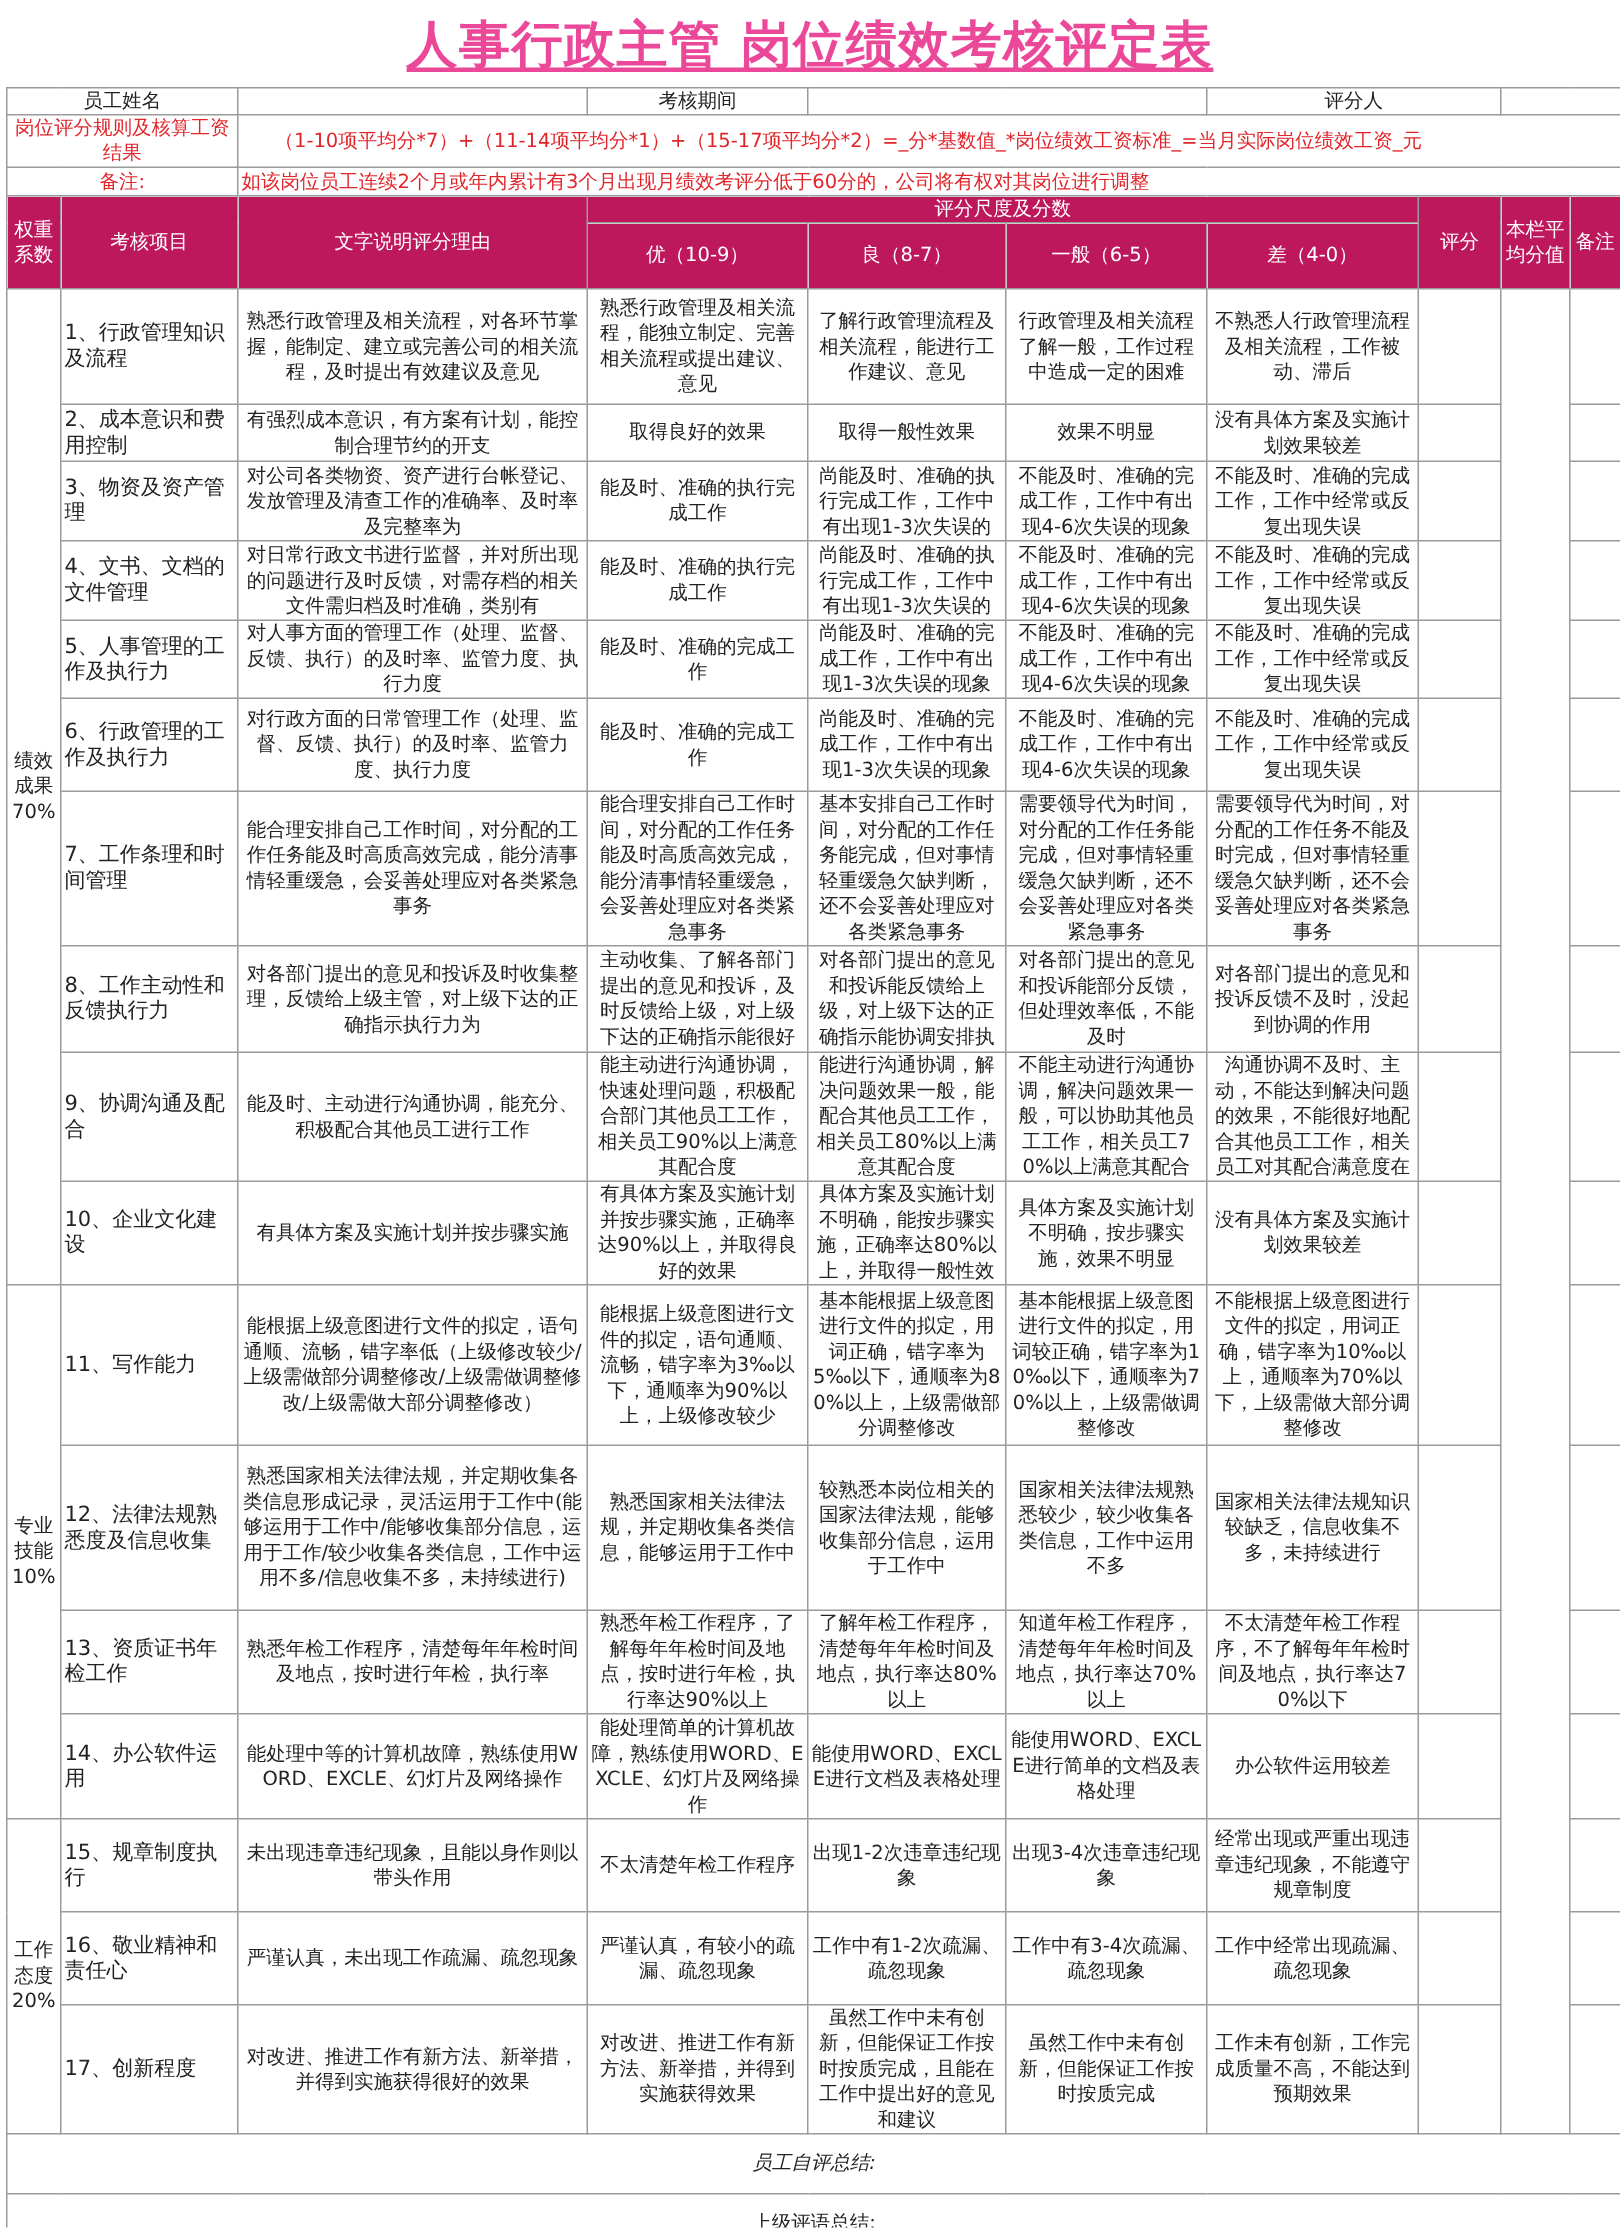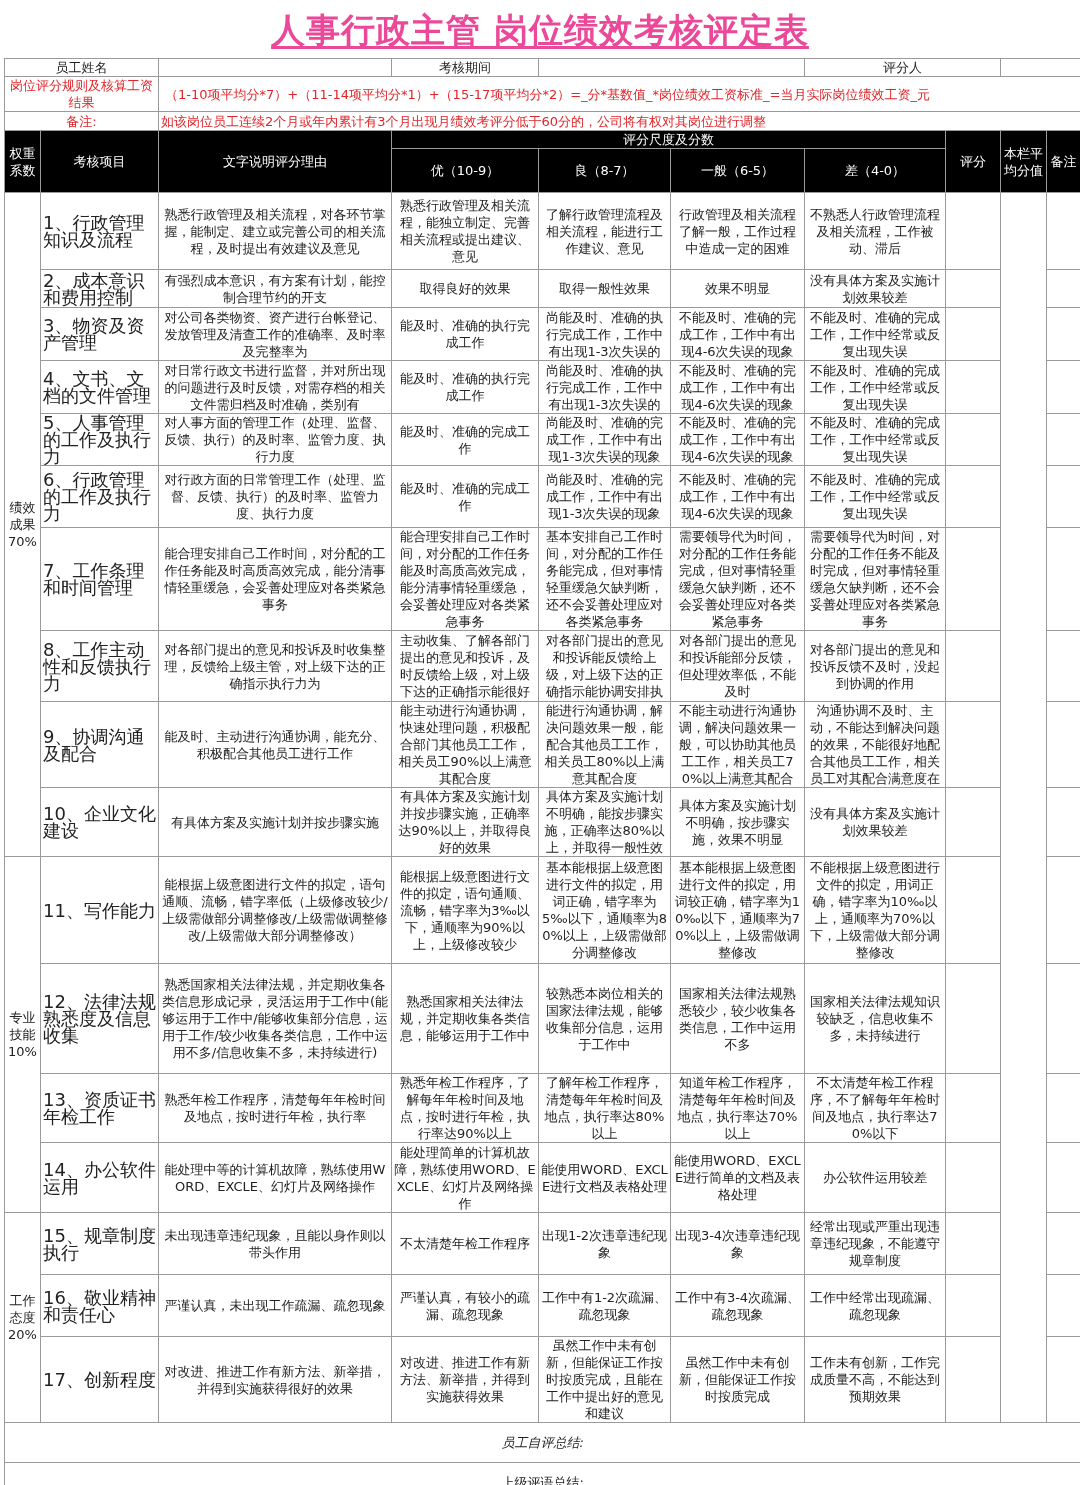--- a/index.html
+++ b/index.html
@@ -22,24 +22,24 @@
     border: 1px solid #9a9a9a;
     font-size: 13px; line-height: 17px;
     padding: 0 2px; vertical-align: middle; text-align: center;
     word-break: break-all; overflow: hidden;
   }
   .info td { height: 14px; font-size: 14px; }
   .rule td { height: 32px; }
   .note td { height: 19px; }
   .red { color: #e0262b; font-size: 14px; }
   .left { text-align: left !important; }
-  .hdr td { background: #000000; color: #ffffff; font-size: 14px; border-color: #a8d870; }
+  .hdr td { background: #be185d; color: #ffffff; font-size: 14px; border-color: #a8d870; }
   .hdr-top td { height: 14px; font-size: 12px; line-height: 13px; }
   .hdr-bot td { height: 44px; }
-  .item td.name { text-align: left; font-size: 18px; }
+  .item td.name { text-align: left; font-size: 14px; }
   .group { font-size: 14px; }
   .summary td { text-align: left; font-size: 14px; padding-left: 3px; border-left: 1px solid #9a9a9a; }
 </style>
 </head>
 <body>
 
 <div class="title-wrap">
   <span class="title">人事行政主管 岗位绩效考核评定表</span>
 </div>
 
@@ -60,21 +60,21 @@
     <tr class="info">
       <td colspan="2">员工姓名</td>
       <td></td>
       <td>考核期间</td>
       <td colspan="2"></td>
       <td colspan="2">评分人</td>
       <td colspan="3"></td>
     </tr>
     <tr class="rule">
       <td colspan="2" class="red">岗位评分规则及核算工资结果</td>
-      <td colspan="9" class="red left" style="padding-left:6px">（1-10项平均分*7）+（11-14项平均分*1）+（15-17项平均分*2）=_分*基数值_*岗位绩效工资标准_=当月实际岗位绩效工资_元</td>
+      <td colspan="9" class="red left" style="padding-left:24px">（1-10项平均分*7）+（11-14项平均分*1）+（15-17项平均分*2）=_分*基数值_*岗位绩效工资标准_=当月实际岗位绩效工资_元</td>
     </tr>
     <tr class="note">
       <td colspan="2" class="red">备注:</td>
       <td colspan="9" class="red left">如该岗位员工连续2个月或年内累计有3个月出现月绩效考评分低于60分的，公司将有权对其岗位进行调整</td>
     </tr>
     <tr class="hdr hdr-top">
       <td rowspan="2">权重系数</td>
       <td rowspan="2">考核项目</td>
       <td rowspan="2">文字说明评分理由</td>
       <td colspan="4">评分尺度及分数</td>

